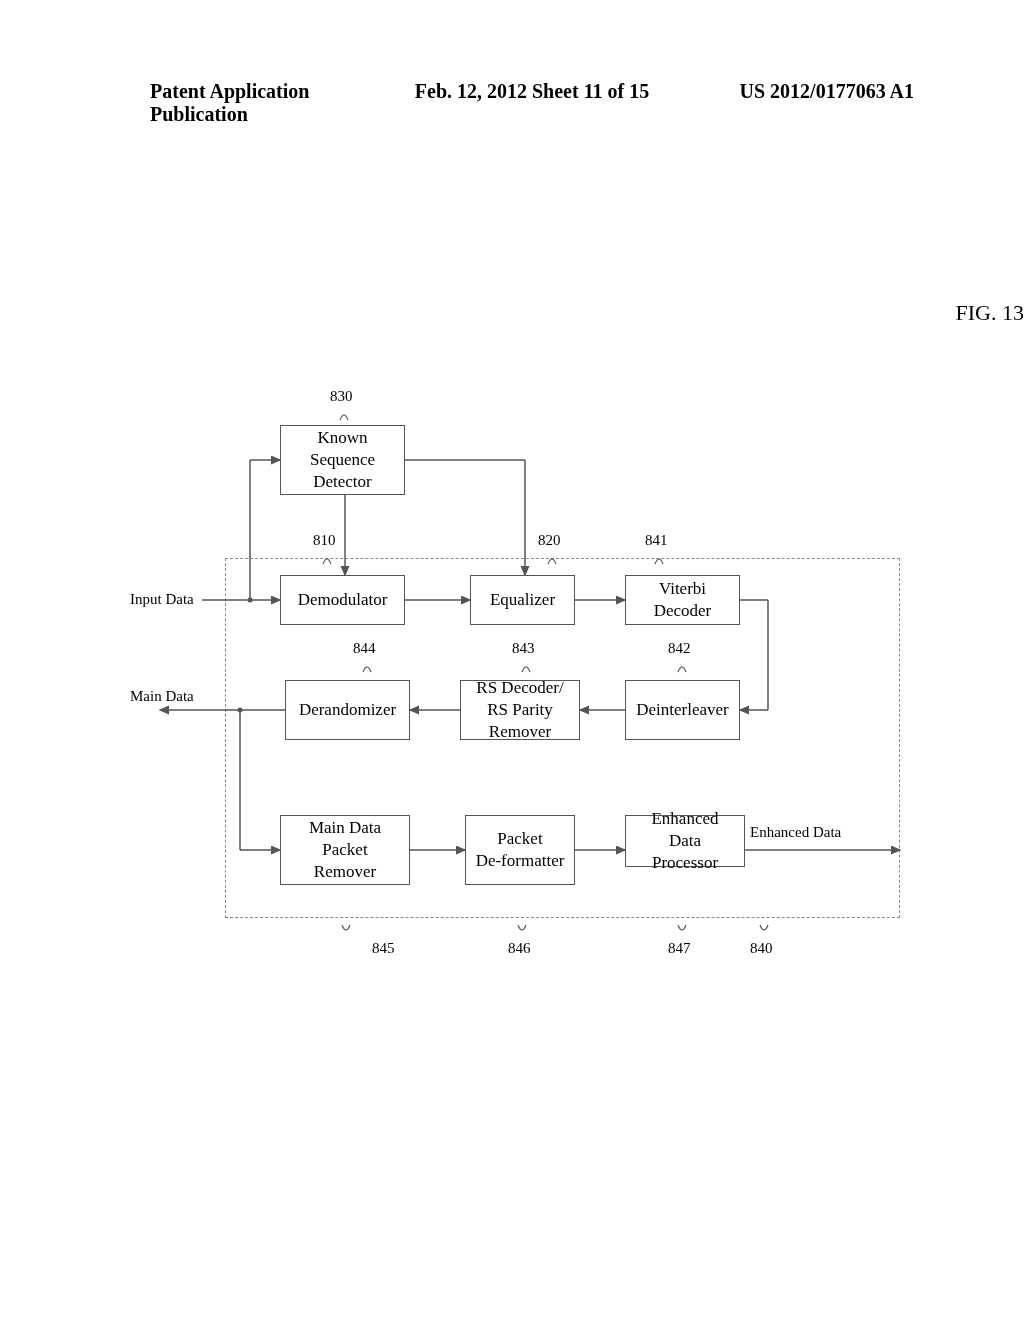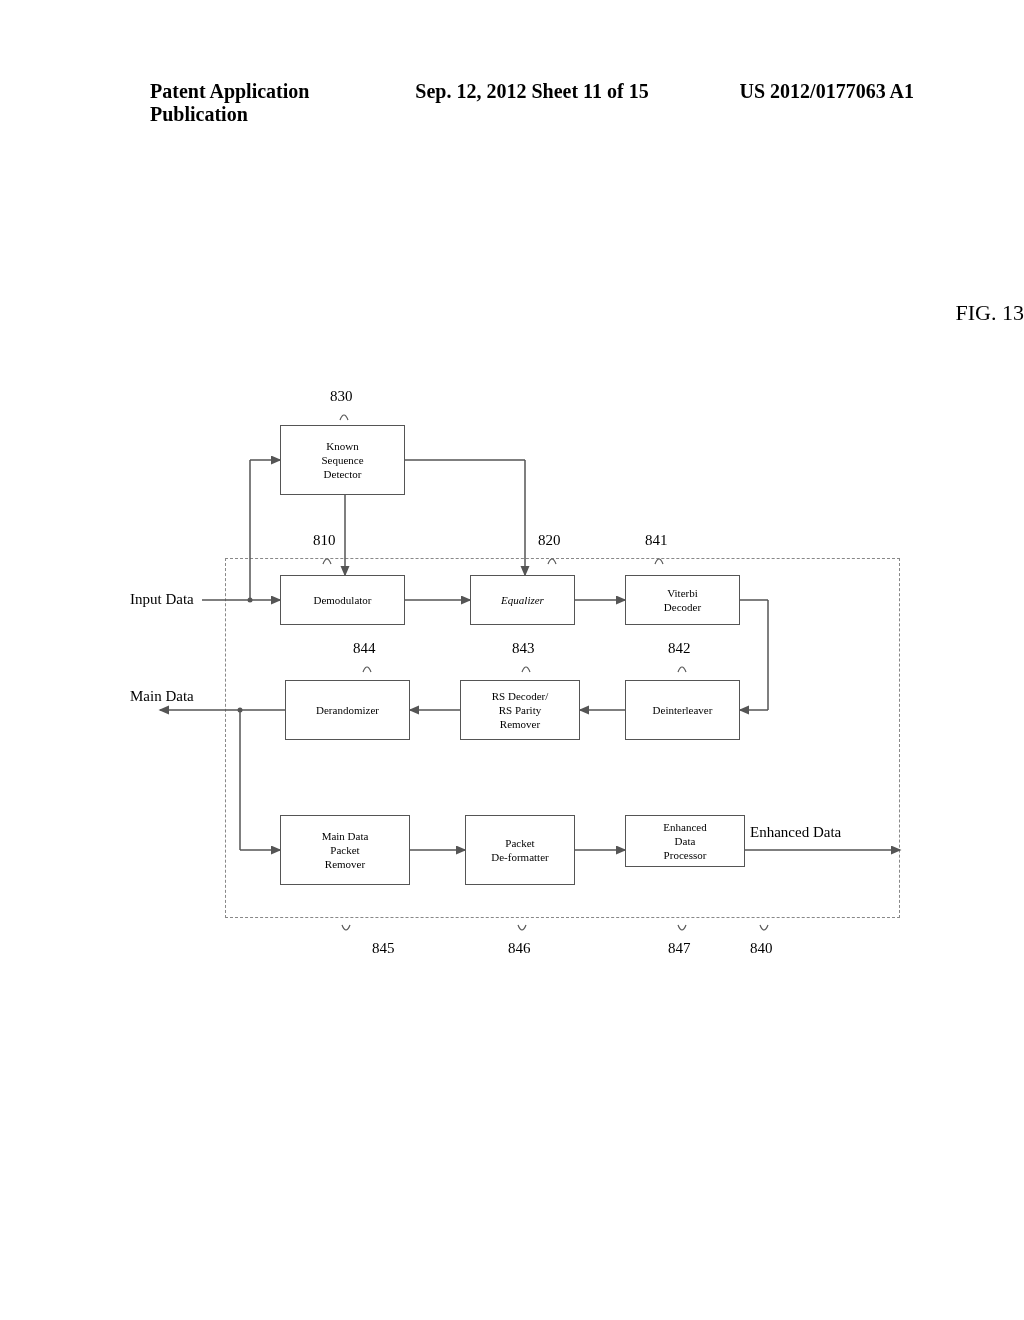--- a/index.html
+++ b/index.html
@@ -45,21 +45,21 @@
     }
 
     .box {
       position: absolute;
       border: 1.5px solid #555;
       background: white;
       display: flex;
       align-items: center;
       justify-content: center;
       text-align: center;
-      font-size: 11px;
+      font-size: 17px;
       line-height: 1.3;
       padding: 4px;
     }
 
     .dashed-container {
       position: absolute;
       border: 1.5px dashed #888;
     }
 
     .ref-num {
@@ -88,21 +88,21 @@
     .io-label {
       position: absolute;
       font-size: 15px;
     }
   </style>
 </head>
 <body>
 
 <div class="header">
   <div class="header-left">Patent Application Publication</div>
-  <div class="header-center">Sep. 12, 2012  Sheet 11 of 15</div>
+  <div class="header-center">Feb. 12, 2012  Sheet 11 of 15</div>
   <div class="header-right">US 2012/0177063 A1</div>
 </div>
 
 <div class="figure-label">FIG. 13</div>
 
 <div class="diagram">
 
   <div class="dashed-container" style="left:65px; top:178px; width:675px; height:360px;"></div>
 
   <svg class="connectors">
@@ -147,21 +147,21 @@
 
     <circle cx="90" cy="220" r="2.5" fill="#555"></circle>
     <circle cx="80" cy="330" r="2.5" fill="#555"></circle>
   </svg>
 
   <div class="box" style="left:120px; top:45px; width:125px; height:70px; white-space:pre-line;">Known
 Sequence
 Detector</div>
 
   <div class="box" style="left:120px; top:195px; width:125px; height:50px;">Demodulator</div>
-  <div class="box" style="left:310px; top:195px; width:105px; height:50px;font-style:italic;">Equalizer</div>
+  <div class="box" style="left:310px; top:195px; width:105px; height:50px;">Equalizer</div>
   <div class="box" style="left:465px; top:195px; width:115px; height:50px; white-space:pre-line;">Viterbi
 Decoder</div>
 
   <div class="box" style="left:125px; top:300px; width:125px; height:60px;">Derandomizer</div>
   <div class="box" style="left:300px; top:300px; width:120px; height:60px; white-space:pre-line;">RS Decoder/
 RS Parity
 Remover</div>
   <div class="box" style="left:465px; top:300px; width:115px; height:60px;">Deinterleaver</div>
 
   <div class="box" style="left:120px; top:435px; width:130px; height:70px; white-space:pre-line;">Main Data

